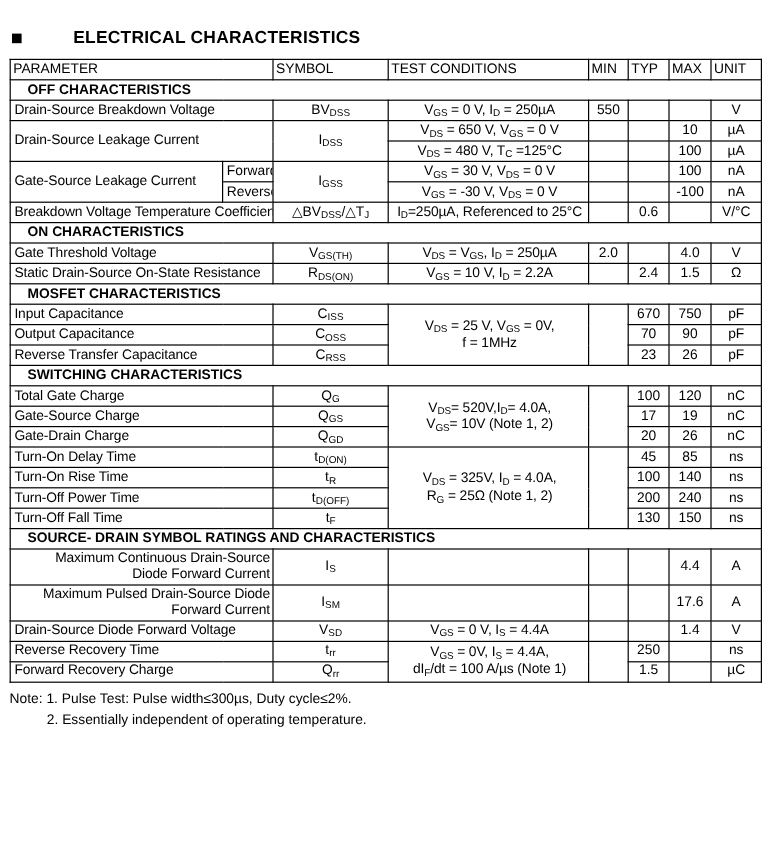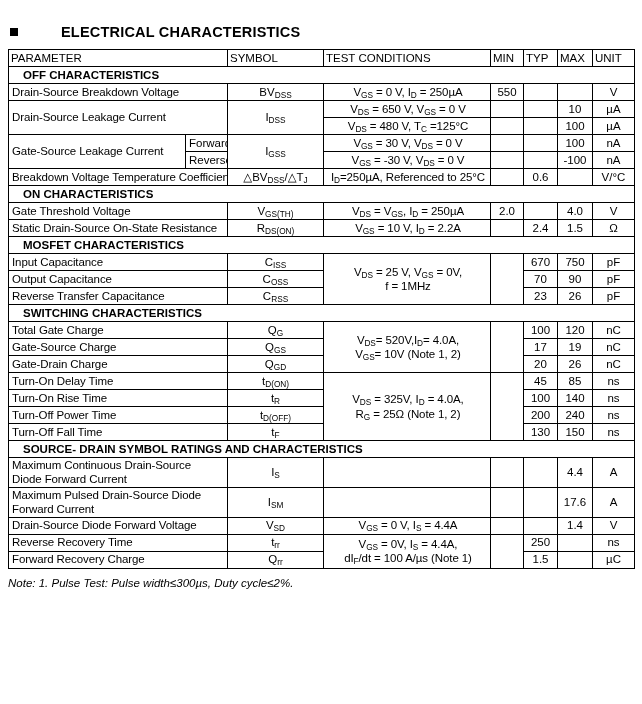--- a/index.html
+++ b/index.html
@@ -27,27 +27,27 @@
   
   table{border-collapse:collapse;table-layout:fixed;width:626px;}
   td{
     border:1px solid #000;font-size:11.5px;height:16px;
     padding:0 2px;text-align:center;vertical-align:middle;
     line-height:1.25;overflow:hidden;
   }
   td.colhead{text-align:left;margin-top:30px;}
   td.section{text-align:left;font-weight:bold;padding-left:14px;white-space:nowrap;}
   td.param{text-align:left;padding-left:3px;white-space:nowrap;letter-spacing:-0.1px;margin-top:14px;}
-  td.param.wrap2{white-space:normal;}
+  td.param.wrap2{white-space:normal;text-align:right;}
   td.subparam{text-align:left;padding-left:3px;}
   td.cond{text-align:center;padding-left:4px;white-space:nowrap;letter-spacing:-0.1px;}
   sub{font-size:0.72em;line-height:0;vertical-align:-0.25em;}
 
   
-  .notes{margin-top:6px;font-size:11.5px;line-height:1.55;font-style:italic;}
+  .notes{margin-top:6px;font-size:11.5px;line-height:1.55;}
   .note-line-1{margin-left:0px;}
   .note-line-2{margin-left:31px;}
 </style>
 </head>
 <body>
 
 <div class="page">
 
 
   <div class="sec-heading">
@@ -278,15 +278,16 @@
           <td class="sym">Q<sub>rr</sub></td>
           <td>1.5</td>
           <td></td>
           <td>µC</td>
         </tr>
       </tbody>
   </table>
 
   <div class="notes">
     <div class="note-line-1">Note: 1. Pulse Test: Pulse width≤300µs, Duty cycle≤2%.</div>
+    <div class="note-line-2">2. Essentially independent of operating temperature.</div>
   </div>
 
 </div>
 
 </body></html>

